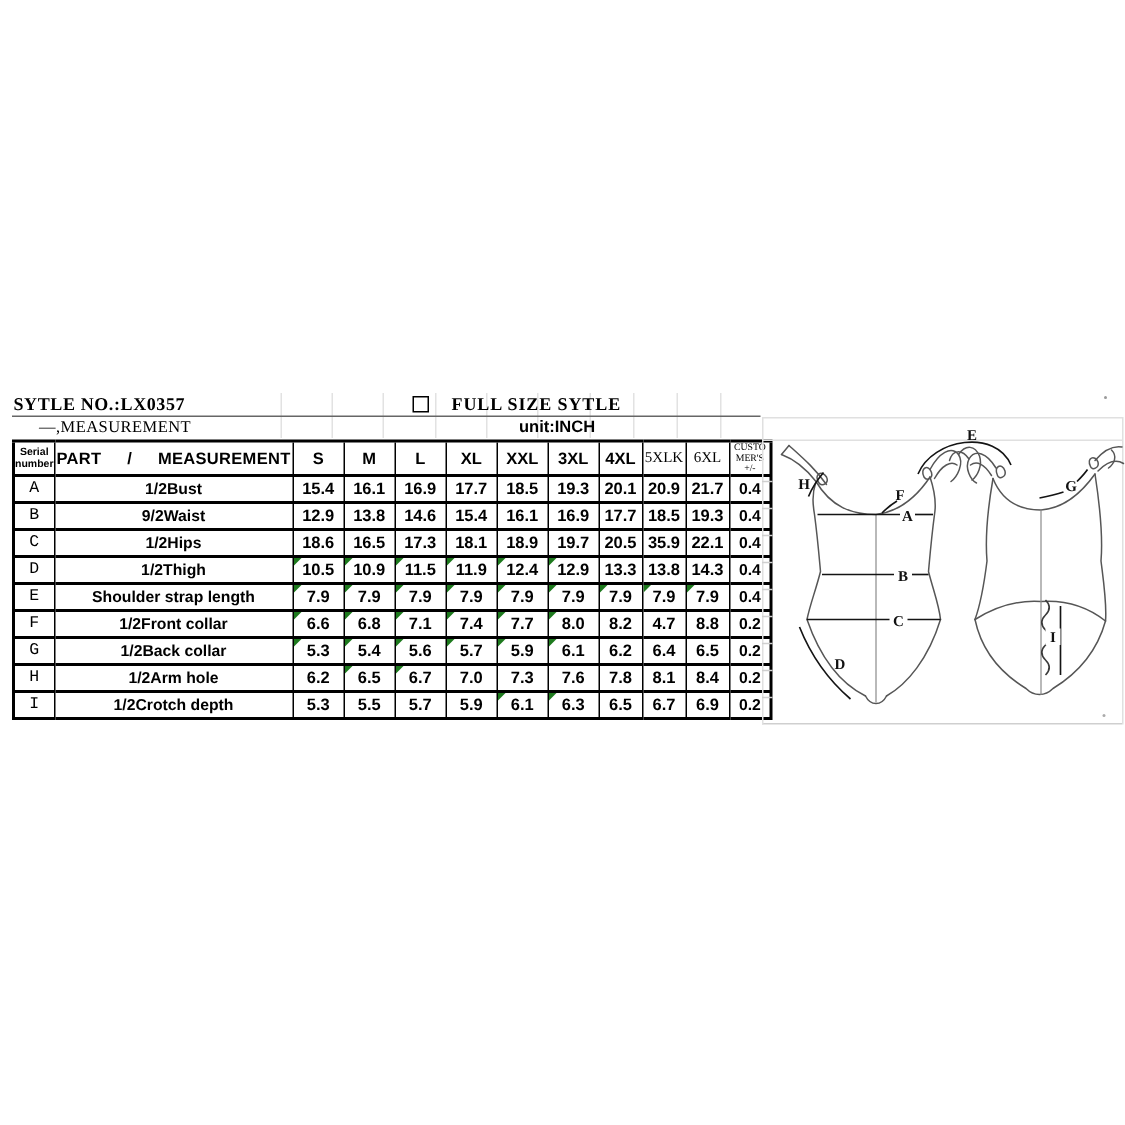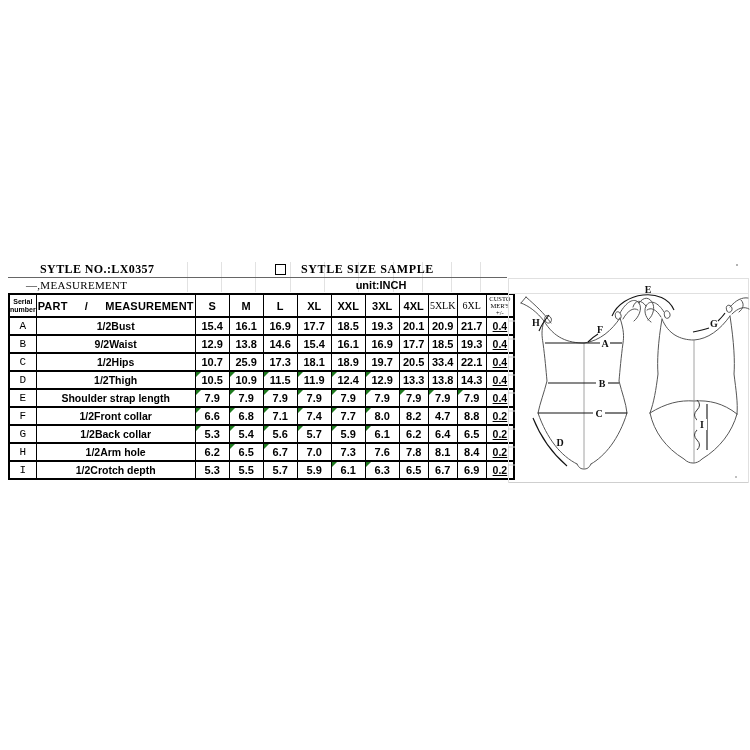--- a/index.html
+++ b/index.html
@@ -1,39 +1,39 @@
 <!DOCTYPE html>
 <html><head>
 <meta charset="utf-8">
 <style>
   html,body{margin:0;padding:0;background:#fff;}
   .canvas{position:relative;width:750px;height:750px;background:#ffffff;overflow:hidden;
           font-family:"Liberation Sans",sans-serif;color:#000;}
   
-  .style-label{position:absolute;left:9px;top:262px;font:bold 12px "Liberation Serif",serif;letter-spacing:.4px;white-space:nowrap;margin-left:31px;}
+  .style-label{position:absolute;left:9px;top:262px;font:bold 12px "Liberation Serif",serif;letter-spacing:.4px;white-space:nowrap;}
   .sample-label{position:absolute;left:301px;top:262px;font:bold 12px "Liberation Serif",serif;letter-spacing:.6px;white-space:nowrap;}
   .sample-checkbox{position:absolute;left:275px;top:264px;width:9px;height:9px;border:1.5px solid #000;background:#fff;}
   .section-title{position:absolute;left:26px;top:279px;font:11px "Liberation Serif",serif;letter-spacing:.3px;white-space:nowrap;}
-  .unit-label{position:absolute;left:346px;top:279px;width:70px;text-align:center;font:bold 11px "Liberation Sans",sans-serif;}
+  .unit-label{position:absolute;left:346px;top:279px;width:70px;font:bold 11px "Liberation Sans",sans-serif;}
   .rule-dark{position:absolute;left:8px;top:277px;width:499px;height:1px;background:#666;}
   .vgrid{position:absolute;top:262px;height:30px;width:1px;background:#e2e2e2;}
   
   table.mt{position:absolute;left:8px;top:293px;border-collapse:collapse;table-layout:fixed;
            border:2px solid #000;background:#fff;}
   table.mt th,table.mt td{border:2px solid #000;border-left-width:1px;border-right-width:1px;
            padding:0;text-align:center;vertical-align:middle;overflow:hidden;}
   .th-serial{font:bold 7px/8px "Liberation Sans",sans-serif;}
   .th-part{font:bold 11px "Liberation Sans",sans-serif;word-spacing:14px;letter-spacing:.2px;}
   .th-size{font:bold 11px "Liberation Sans",sans-serif;}
   .th-size.light{font:10px "Liberation Serif",serif;font-weight:400;}
   .th-cust{font:6.5px/7px "Liberation Serif",serif;text-align:left;padding-left:2px;font-weight:400;}
   td.serial{font:11px "Liberation Mono",monospace;}
   td.part{font:bold 10.5px "Liberation Sans",sans-serif;}
   td.num{font:bold 11px "Liberation Sans",sans-serif;position:relative;}
-  td.tol{font:bold 10.5px "Liberation Sans",sans-serif;text-decoration:underline;}
+  td.tol{font:bold 10.5px "Liberation Sans",sans-serif;}
   .gm-icon{position:absolute;top:0;left:0;width:0;height:0;
            border-top:5px solid #1e7a1e;border-right:5px solid transparent;}
   
   .sketch{position:absolute;left:508px;top:262px;}
   .sketch path,.sketch line{fill:none;}
   .garment{stroke:#565656;stroke-width:1;stroke-linecap:round;stroke-linejoin:round;}
   .cline{stroke:#8a8a8a;stroke-width:.8;}
   .meas{stroke:#141414;stroke-width:1.1;}
   .zig{stroke:#3a3a3a;stroke-width:1;}
   .faint{stroke:#e0e0e0;stroke-width:1;}
@@ -51,21 +51,21 @@
   <div class="vgrid" style="left:290px"></div>
   <div class="vgrid" style="left:324px"></div>
   <div class="vgrid" style="left:358px"></div>
   <div class="vgrid" style="left:393px"></div>
   <div class="vgrid" style="left:422px"></div>
   <div class="vgrid" style="left:451px"></div>
   <div class="vgrid" style="left:480px"></div>
 
   <div class="style-label">SYTLE NO.:LX0357</div>
   <div class="sample-checkbox"></div>
-  <div class="sample-label">SYTLE SIZE SAMPLE</div>
+  <div class="sample-label">FULL SIZE SYTLE</div>
   <div class="rule-dark"></div>
   <div class="section-title">—,MEASUREMENT</div>
   <div class="unit-label">unit:INCH</div>
 
   <table class="mt">
     <colgroup id="mt-cols">
         <col style="width: 20px;">
         <col style="width: 159px;">
         <col style="width: 34px;">
         <col style="width: 34px;">
@@ -119,28 +119,28 @@
           <td class="num">16.1</td>
           <td class="num">16.9</td>
           <td class="num">17.7</td>
           <td class="num">18.5</td>
           <td class="num">19.3</td>
           <td class="tol">0.4</td>
         </tr>
         <tr style="height: 18px;">
           <td class="serial">C</td>
           <td class="part">1/2Hips</td>
-          <td class="num">10.7</td>
-          <td class="num">25.9</td>
+          <td class="num">18.6</td>
+          <td class="num">16.5</td>
           <td class="num">17.3</td>
           <td class="num">18.1</td>
           <td class="num">18.9</td>
           <td class="num">19.7</td>
           <td class="num">20.5</td>
-          <td class="num">33.4</td>
+          <td class="num">35.9</td>
           <td class="num">22.1</td>
           <td class="tol">0.4</td>
         </tr>
         <tr style="height: 18px;">
           <td class="serial">D</td>
           <td class="part">1/2Thigh</td>
           <td class="num"><i class="gm-icon"></i>10.5</td>
           <td class="num"><i class="gm-icon"></i>10.9</td>
           <td class="num"><i class="gm-icon"></i>11.5</td>
           <td class="num"><i class="gm-icon"></i>11.9</td>

